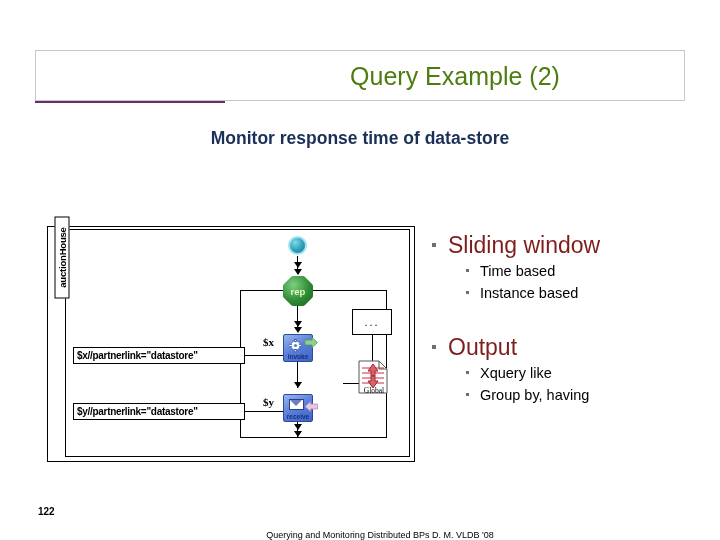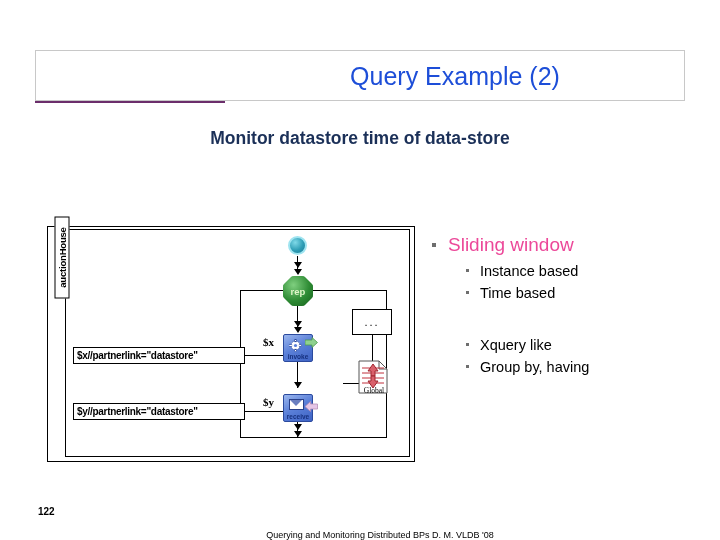--- a/index.html
+++ b/index.html
@@ -66,21 +66,21 @@
   }
   .header-title {
     position: absolute;
     left: 190px;
     top: 0;
     width: 460px;
     height: 52px;
     display: flex;
     align-items: center;
     justify-content: center;
-    color: #1d4ed8;
+    color: #4d7c0f;
     font-size: 25px;
     font-family: "Liberation Sans", sans-serif;
   }
 
   
   .subtitle {
     position: absolute;
     left: 0;
     top: 128px;
     width: 720px;
@@ -323,22 +323,22 @@
     flex: 0 0 16px;
     padding-top: 11px;
   }
   .b1-marker i {
     display: block;
     width: 4px;
     height: 4px;
     background: #6E6E6E;
   }
   .b1-text {
-    font-size: 19px;
-    color: #ec4899;
+    font-size: 23px;
+    color: #7f1d1d;
     line-height: 26px;
     font-family: "Liberation Sans", sans-serif;
   }
   .b2-row {
     display: flex;
     align-items: flex-start;
     margin-left: 34px;
   }
   .b2-marker {
     width: 14px;
@@ -384,21 +384,21 @@
 <body>
 
 <div id="slide">
 
   <div class="header-wrap">
     <div class="header-outline"></div>
     <div class="header-underline"></div>
     <div class="header-title">Query Example (2)</div>
   </div>
 
-  <div class="subtitle">Monitor datastore time of data-store</div>
+  <div class="subtitle">Monitor response time of data-store</div>
 
   <div class="diagram">
     <div class="diag-outer"></div>
     <div class="diag-inner"></div>
     <div class="pool-label">auctionHouse</div>
 
     <div class="ln ln-h" style="left:193px; top:64px; width:45px;"></div>
     <div class="ln ln-h" style="left:264px; top:64px; width:76px;"></div>
     <div class="ln ln-v" style="left:193px; top:64px; height:148px;"></div>
     <div class="ln ln-v" style="left:339px; top:64px; height:148px;"></div>
@@ -489,31 +489,37 @@
     <div class="b1-row">
       <span class="b1-marker">
           <i></i>
         </span>
       <span class="b1-text">Sliding window</span>
     </div>
     <div class="b2-row">
       <span class="b2-marker">
           <i></i>
         </span>
-      <span class="b2-text">Instance based</span>
+      <span class="b2-text">Time based</span>
     </div>
     <div class="b2-row">
       <span class="b2-marker">
           <i></i>
         </span>
-      <span class="b2-text">Time based</span>
+      <span class="b2-text">Instance based</span>
     </div>
 
     <div class="group-gap"></div>
 
+    <div class="b1-row">
+      <span class="b1-marker">
+          <i></i>
+        </span>
+      <span class="b1-text">Output</span>
+    </div>
     <div class="b2-row">
       <span class="b2-marker">
           <i></i>
         </span>
       <span class="b2-text">Xquery like</span>
     </div>
     <div class="b2-row">
       <span class="b2-marker">
           <i></i>
         </span>

